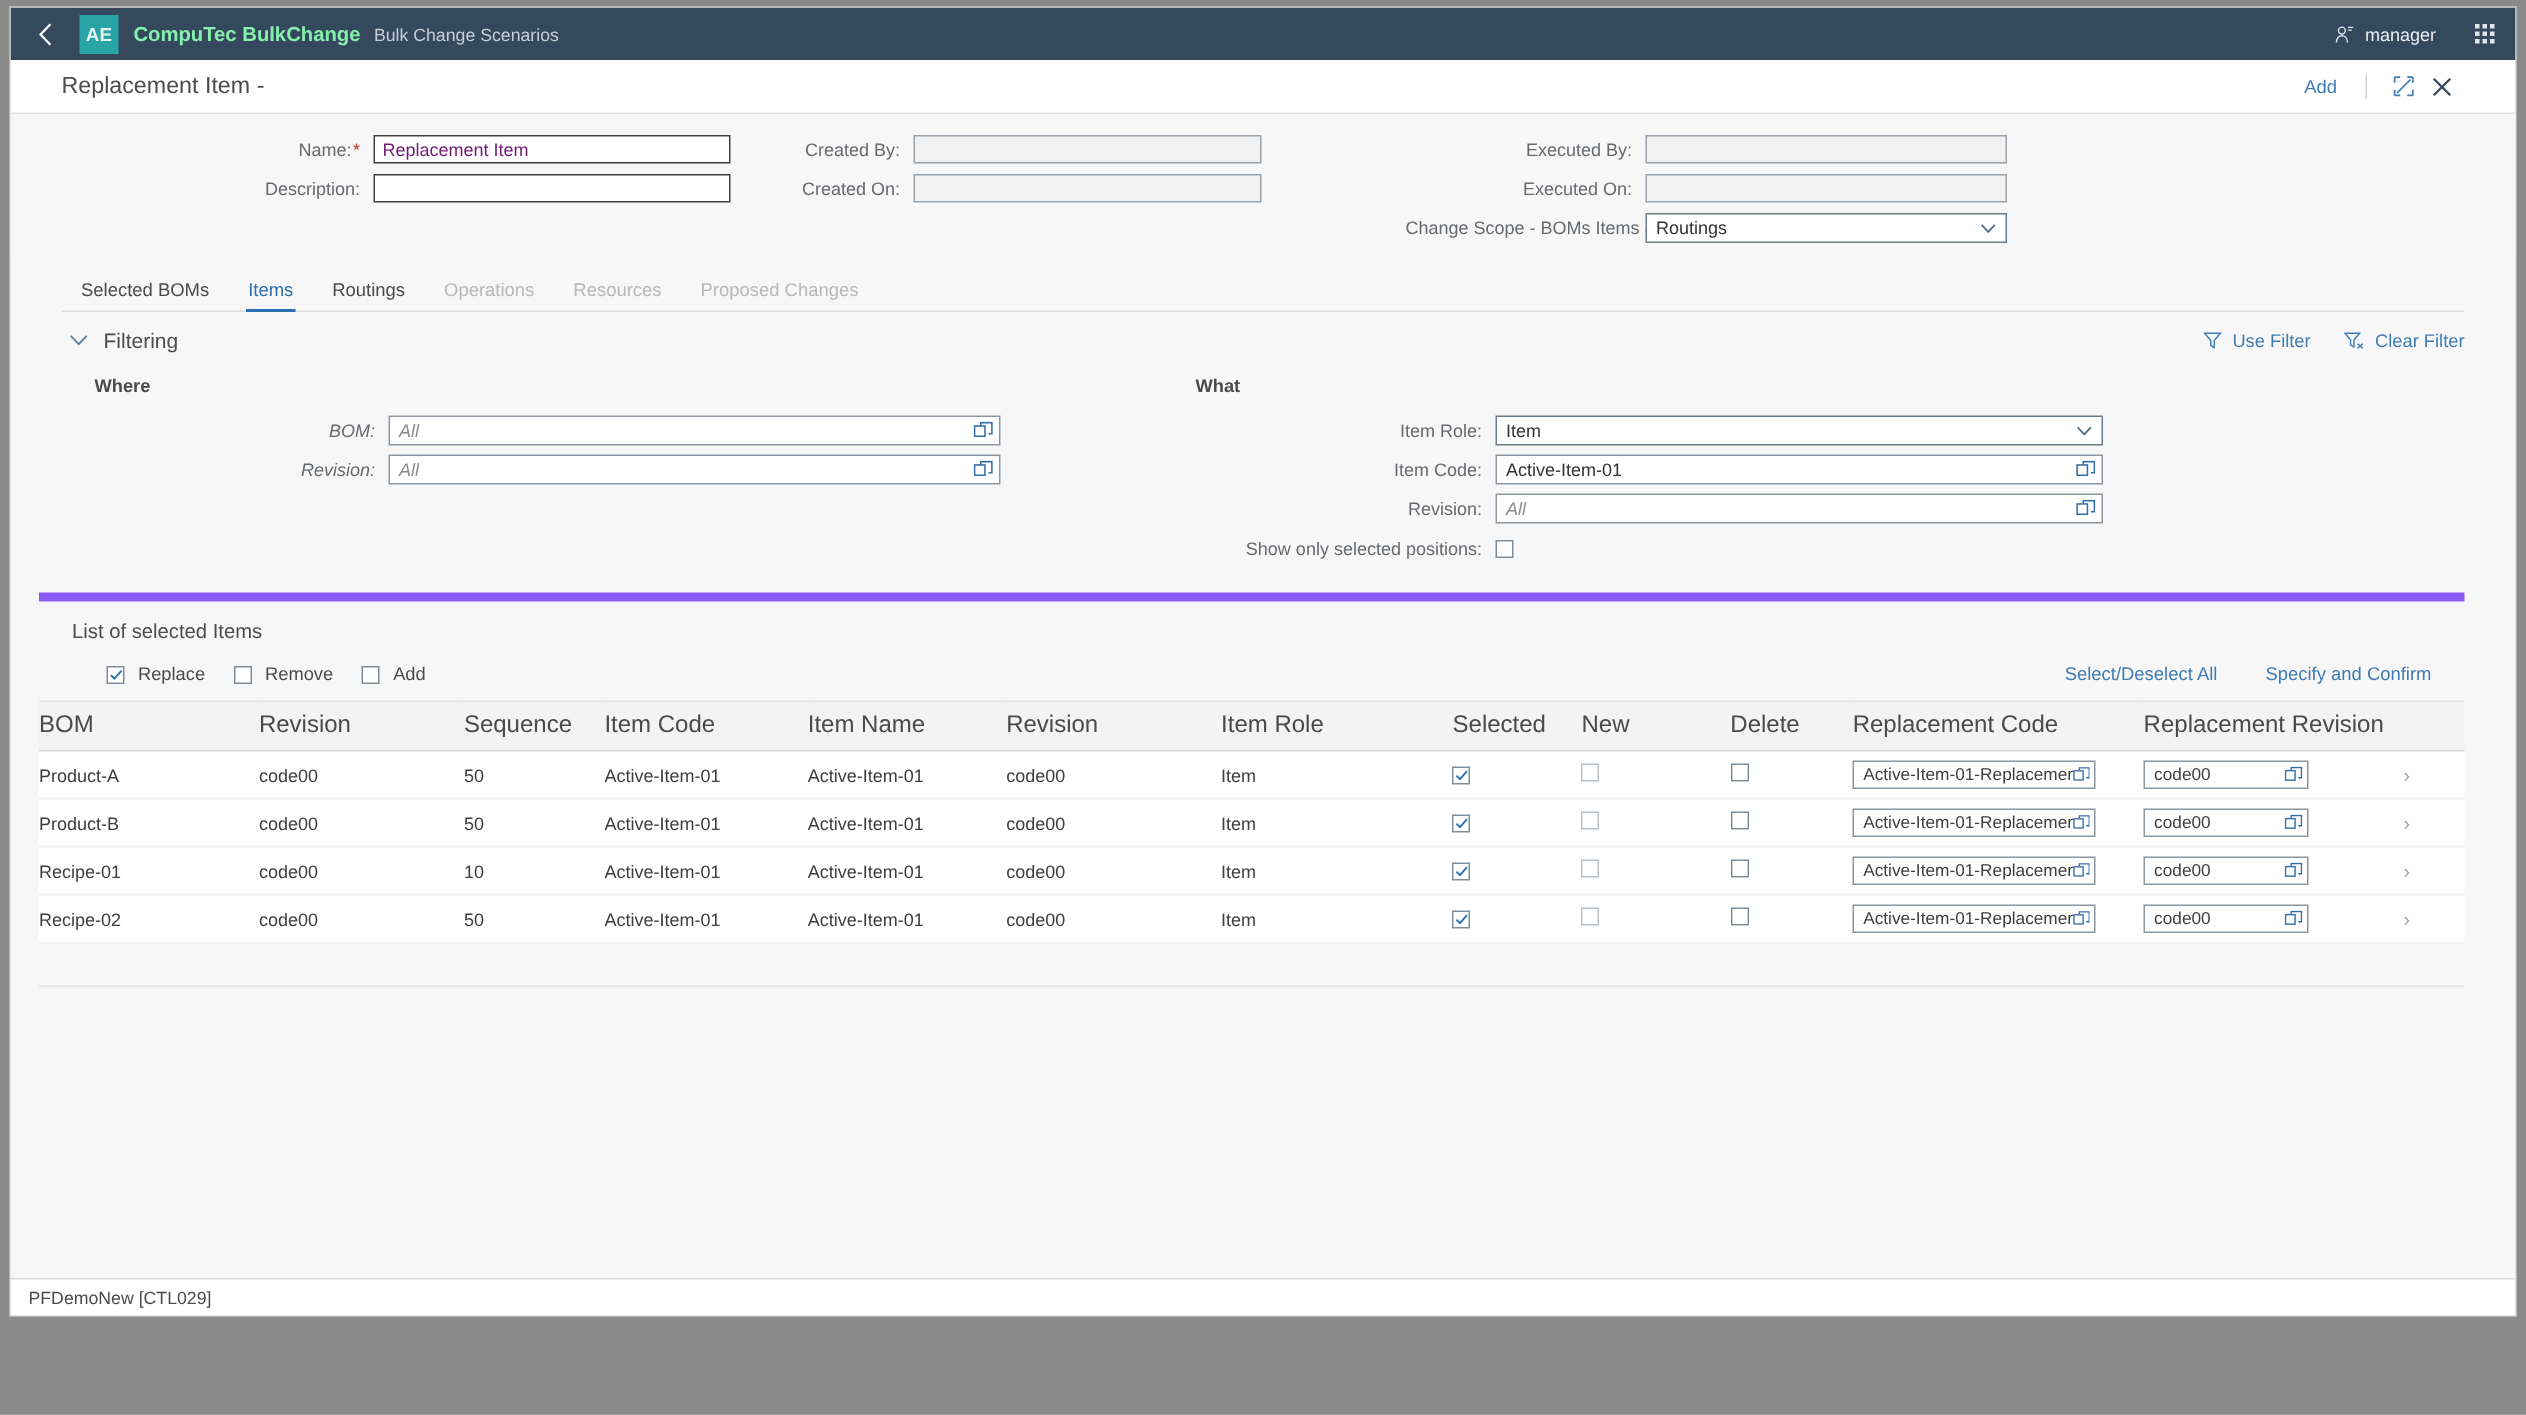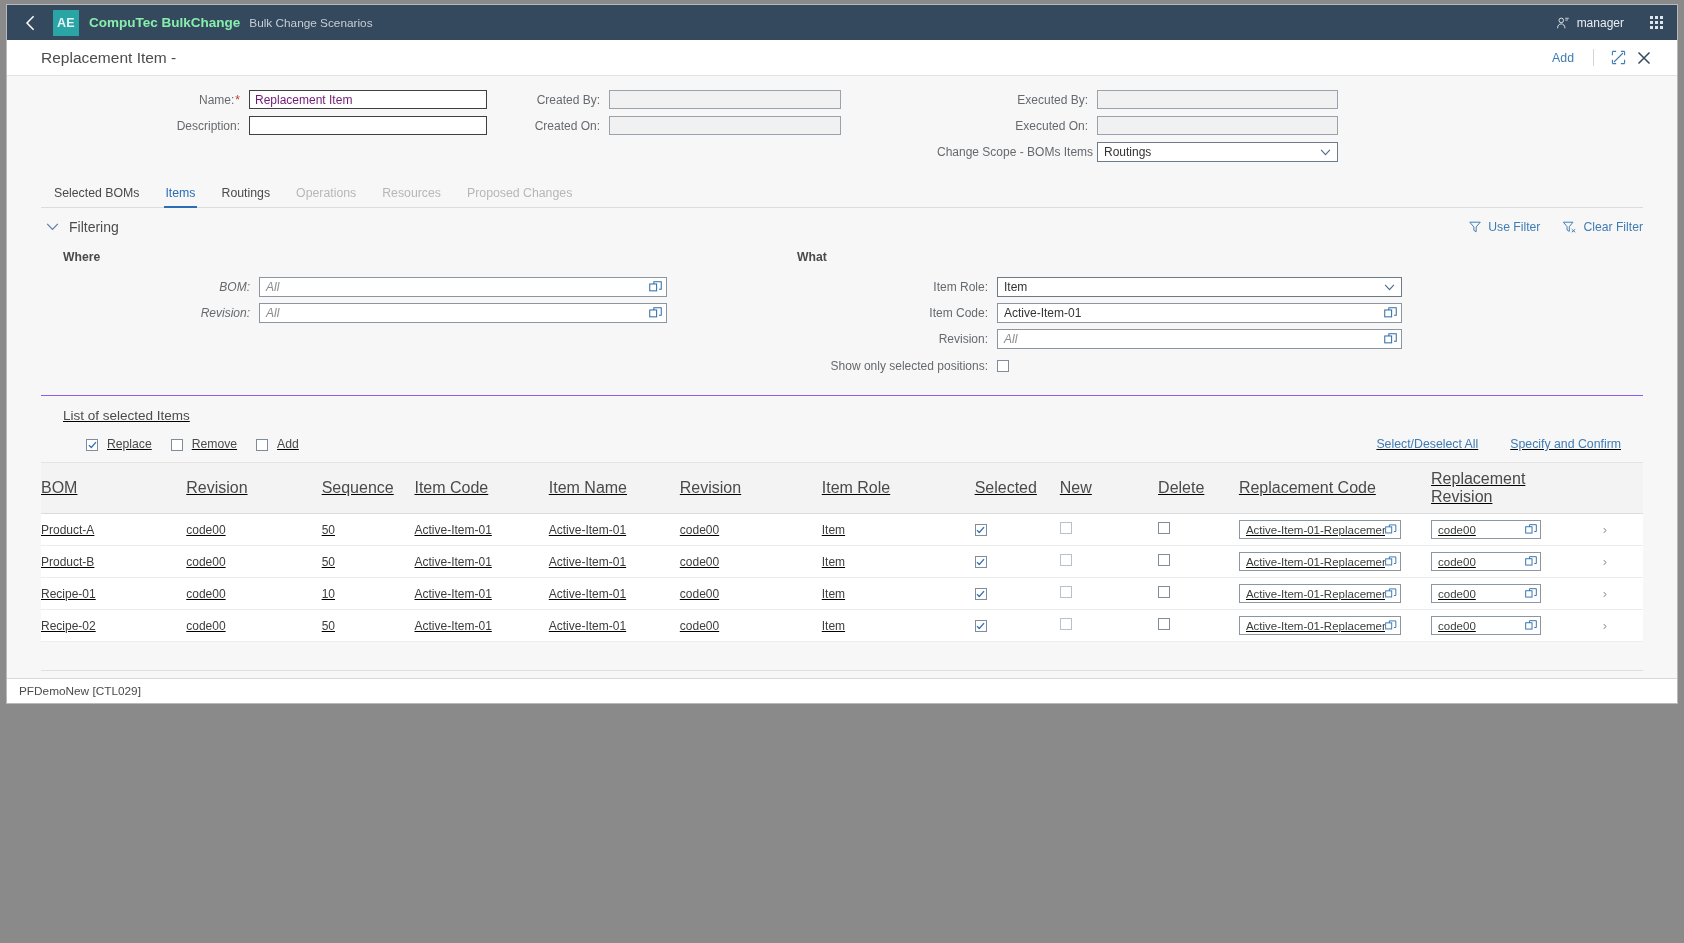--- a/index.html
+++ b/index.html
@@ -10,21 +10,21 @@
   }
   .screen {
     position: relative;
     width: 1684px; height: 943px;
     background: #8a8a8a;
     overflow: hidden;
   }
   .app-frame {
     position: absolute;
     left: 6px; top: 4px;
-    width: 1672px; height: 700px;
+    width: 1672px; height: 874px;
     background: #ffffff;
     border: 1px solid #b9b9b9;
     display: flex; flex-direction: column;
     overflow: hidden;
   }
 
   
   .shell-header {
     height: 35px; min-height: 35px;
     background: #35495e;
@@ -74,21 +74,21 @@
     cursor: pointer;
   }
   .grid-icon i { display:block; width:3px; height:3px; background:#dfe6ec; }
 
   
   .page-bar {
     height: 36px; min-height: 36px;
     background: #ffffff;
     border-bottom: 1px solid #e2e2e2;
     display: flex; align-items: center;
-    padding: 0 20px 0 34px;
+    padding: 0 36px 0 34px;
   }
   .page-title {
     font-size: 15.5px; color: #4c4c4c; font-weight: normal;
     white-space: nowrap;
   }
   .page-actions {
     margin-left: auto;
     display: flex; align-items: center; gap: 0px;
   }
   .link-action {
@@ -261,24 +261,23 @@
     width: 12px; height: 12px;
     border: 1px solid #7f8c99;
     background: #fff;
     display: inline-flex; align-items: center; justify-content: center;
     cursor: pointer;
     flex: 0 0 auto;
   }
 
   
   .list-panel {
-    margin: 4px 34px 0 34px;
-    border-top: 1px solid #8b5cf6;
+    margin: 4px 34px 0 19px;
+    border-top: 6px solid #8b5cf6;
     padding-top: 12px;
-    text-decoration: underline;
   }
   .list-title {
     font-size: 13.5px; color: #4c4c4c;
     padding: 0 0 0 22px;
   }
   .list-toolbar {
     display: flex; align-items: center;
     padding: 14px 0 11px 45px;
   }
   .cb-group { display: flex; align-items: flex-end; gap: 9px; margin-right: 19px; cursor: pointer; }

